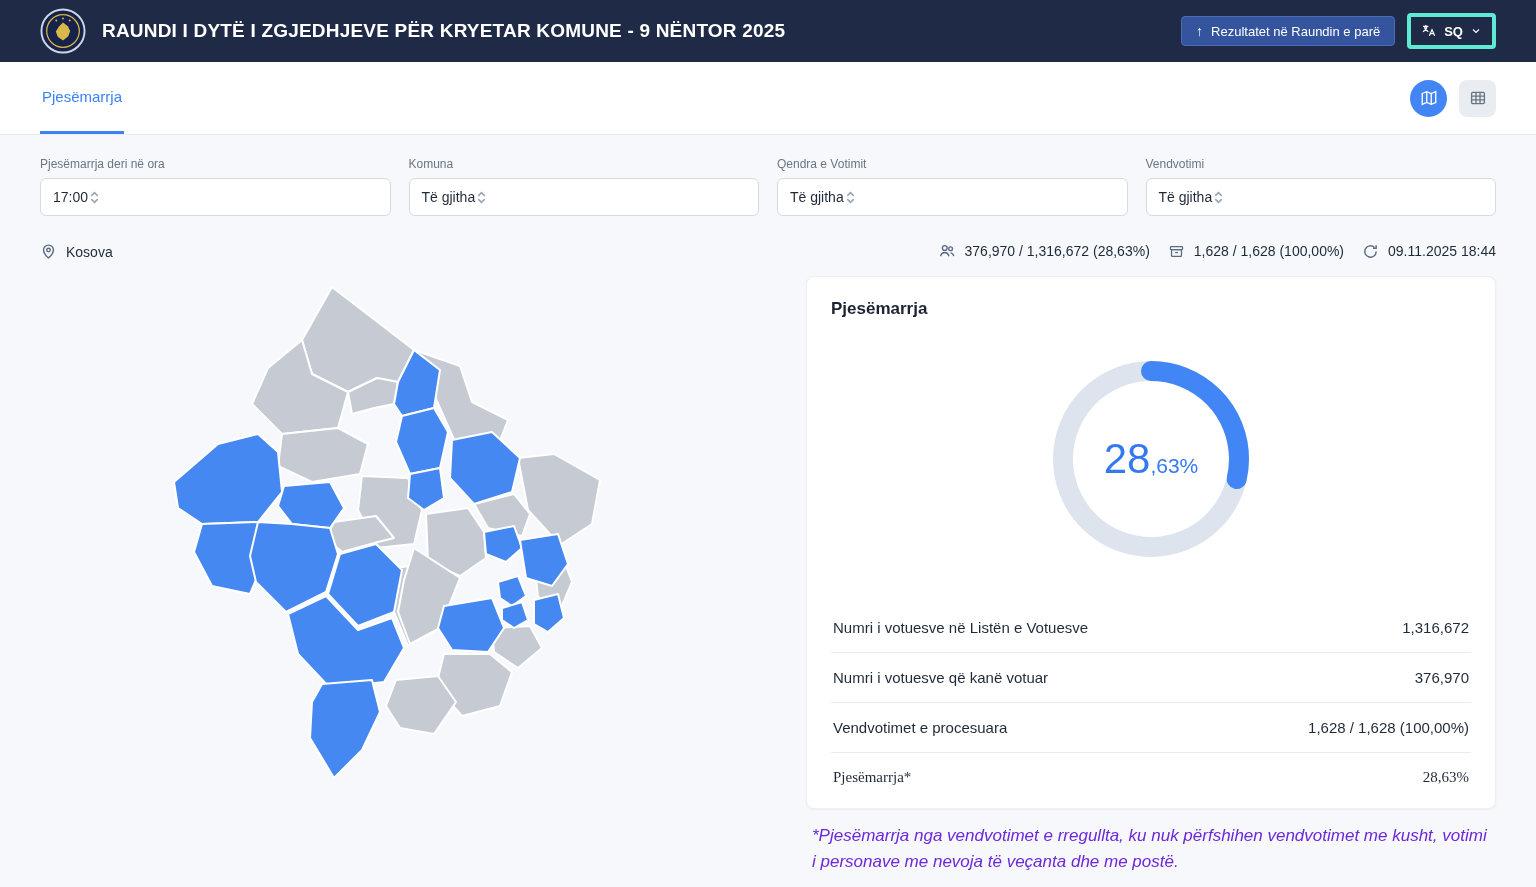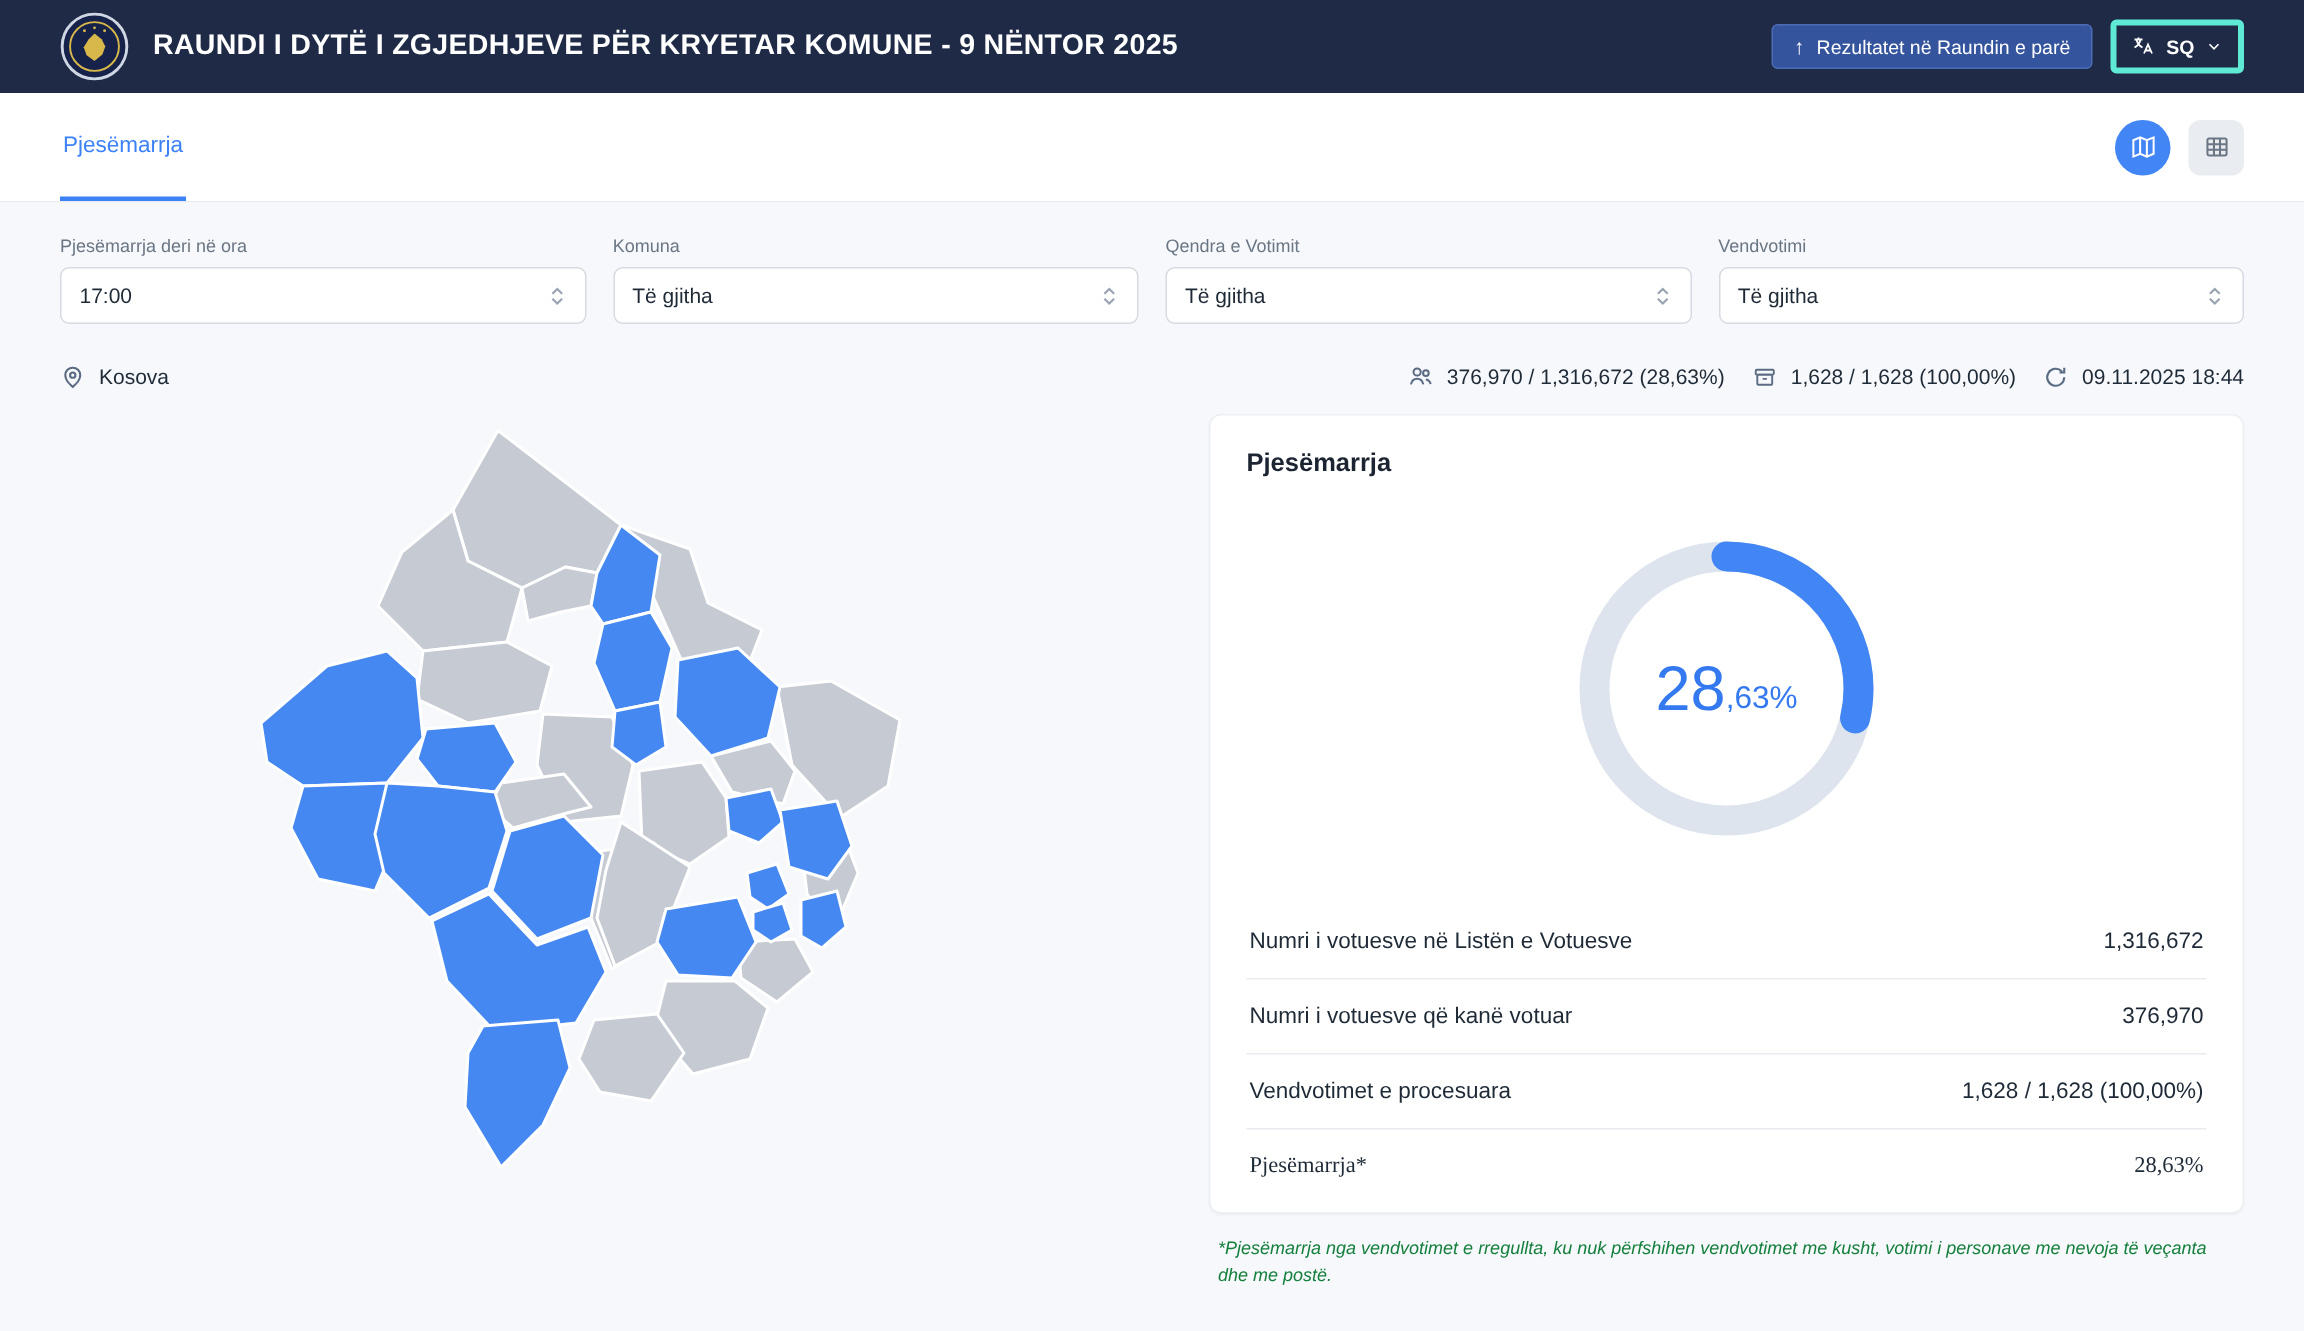--- a/index.html
+++ b/index.html
@@ -51,27 +51,27 @@
     background: #e9ecf1; color: #6b7684; display: flex; align-items: center; justify-content: center;
   }
   
   .filters {
     display: grid; grid-template-columns: repeat(4, 1fr); gap: 18px;
     padding: 22px 40px 0;
   }
   .filter-label { font-size: 12px; color: #6b7684; margin-bottom: 7px; }
   .select {
     height: 38px; background: #fff; border: 1px solid #d6dae1; border-radius: 6px;
-    display: flex; align-items: center; justify-content: space-between;
+    display: flex; align-items: center; 
     padding: 0 12px; font-size: 14px; color: #1f2a37; cursor: pointer;
   }
   .select .stepper { color: #9aa3b2; }
   
   .statusbar {
-    display: flex; align-items: center; padding: 26px 40px 0; font-size: 14px;
+    display: flex; align-items: flex-end; padding: 26px 40px 0; font-size: 14px;
   }
   .status-item { display: flex; align-items: center; gap: 9px; }
   .status-item svg { color: #5b6b84; }
   .status-right { margin-left: auto; display: flex; gap: 18px; }
   
   .main { display: flex; padding: 16px 40px 0; gap: 20px; }
   .map-wrap { flex: 1; position: relative; }
   .map-wrap svg { margin-left: 122px; margin-top: 6px; }
   .muni { stroke: #ffffff; stroke-width: 2; stroke-linejoin: round; cursor: pointer; }
   .m-gray { fill: #c5cad3; }
@@ -92,21 +92,21 @@
   }
   .donut-center .big { font-size: 42px; }
   .donut-center .small { font-size: 21px; padding-top: 14px; }
   .stat-row {
     display: flex; align-items: center; justify-content: space-between;
     padding: 16px 2px; font-size: 15px; color: #1f2a37;
     border-bottom: 1px solid #e8ebf0;
   }
   .stat-row:last-child { border-bottom: none; font-family: Liberation Serif, serif; }
   .footnote {
-    margin-top: 14px; font-size: 12px; font-style: italic; color: #15803d;
+    margin-top: 14px; font-size: 17px; font-style: italic; color: #6d28d9;
     line-height: 1.5; padding: 0 6px;
   }
 </style>
 </head>
 <body>
 
 <div class="header">
   <svg class="logo" viewBox="0 0 48 48">
     <circle cx="24" cy="24" r="22.5" fill="#16224a" stroke="#cfd6e4" stroke-width="2"></circle>
     <circle cx="24" cy="24" r="17" fill="none" stroke="#d8b84a" stroke-width="1.3"></circle>

